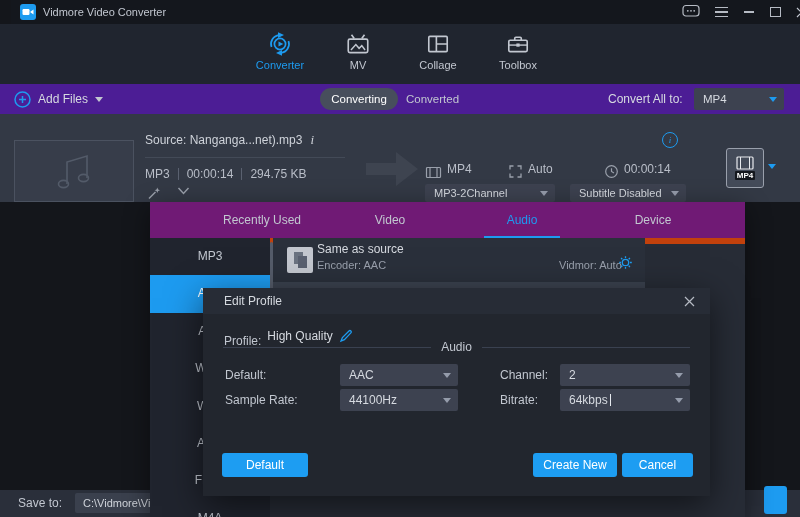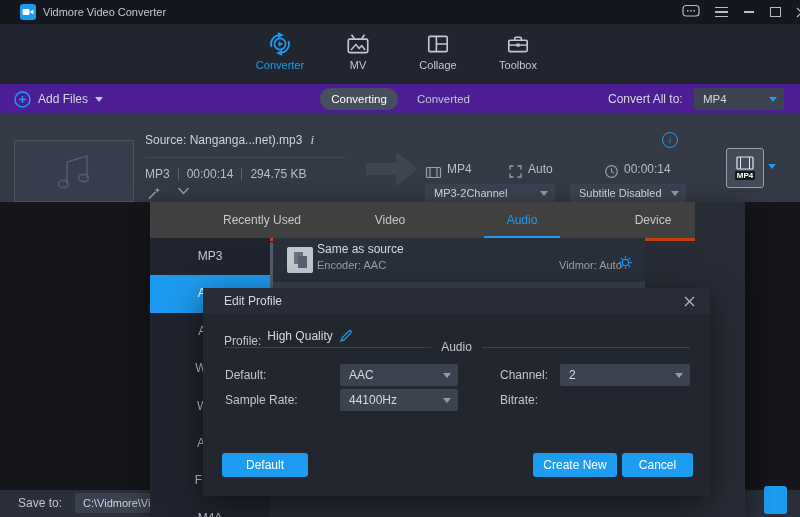--- a/index.html
+++ b/index.html
@@ -30,21 +30,21 @@
 
   
   #toolbar{left:0;top:84px;width:800px;height:30px;background:#4c1d95;}
   #add-files{left:14px;top:0;height:30px;display:flex;align-items:center;gap:7px;cursor:pointer;}
   #add-files-label{font-size:12px;color:#d6dae0;}
   .caret-down{width:0;height:0;border-left:4px solid transparent;border-right:4px solid transparent;border-top:5px solid #c2c7d0;}
   .caret-blue{border-top-color:#1d9bf0;}
   .caret-gray{border-top-color:#959cab;}
   #tab-converting{left:320px;top:4px;width:78px;height:22px;background:#474e5c;border-radius:12px;
       color:#fff;text-align:center;line-height:22px;font-size:11.5px;cursor:pointer;}
-  #tab-converted{left:406px;top:4px;width:64px;height:22px;line-height:22px;text-align:right;color:#c2c7d0;font-size:11.5px;cursor:pointer;}
+  #tab-converted{left:406px;top:4px;width:64px;height:22px;line-height:22px;text-align:left;color:#c2c7d0;font-size:11.5px;cursor:pointer;}
   #convertall-label{left:608px;top:0;line-height:30px;color:#d6dae0;}
   .dd{background:#3d4250;border-radius:2px;cursor:pointer;}
   .dd .dd-value{position:absolute;left:9px;top:0;bottom:0;display:flex;align-items:center;color:#d6dae0;font-size:11.5px;white-space:nowrap;}
   .dd .caret-down{position:absolute;right:7px;top:50%;margin-top:-2px;}
   #convertall-dd{left:694px;top:4px;width:90px;height:22px;}
 
   
   #filerow{left:0;top:114px;width:800px;height:88px;background:#333945;}
   #thumb{left:14px;top:26px;width:118px;height:60px;background:#373d4a;border:1px solid #4b5260;
          display:flex;align-items:center;justify-content:center;}
@@ -73,21 +73,21 @@
   
   #bottombar-left{left:0;top:490px;width:150px;height:27px;background:#2a2f3a;z-index:4;}
   #save-label{position:absolute;left:18px;top:0;line-height:27px;color:#c2c7d0;}
   #save-input{left:75px;top:493px;width:240px;height:20px;background:#3a404d;border-radius:2px;z-index:5;
               line-height:20px;padding-left:8px;font-size:11px;color:#cfd3da;white-space:nowrap;overflow:hidden;cursor:text;}
   #bottombar-right{left:745px;top:490px;width:55px;height:27px;background:#2a2f3a;z-index:4;}
   #convert-sliver{left:764px;top:486px;width:23px;height:28px;background:#1d9bf0;border-radius:3px;z-index:6;cursor:pointer;}
 
   
   #panel{left:150px;top:202px;width:595px;height:315px;background:#272c36;z-index:10;box-shadow:0 6px 24px rgba(0,0,0,.45);}
-  #ptabs{position:absolute;left:0;top:0;width:545px;height:36px;background:#404040;border-bottom:3px solid #c2410c;}
+  #ptabs{position:absolute;left:0;top:0;width:595px;height:36px;background:#701a75;border-bottom:6px solid #c2410c;}
   .ptab{position:absolute;top:0;height:36px;line-height:36px;text-align:center;font-size:12px;color:#c2c7d0;cursor:pointer;}
   #ptab-recent{left:42px;width:140px;}#ptab-video{left:200px;width:80px;}
   #ptab-audio{left:332px;width:80px;color:#1d9bf0;}#ptab-device{left:463px;width:80px;}
   #ptab-underline{position:absolute;left:334px;top:34px;width:76px;height:2px;background:#1d9bf0;}
   #psidebar{position:absolute;left:0;top:36px;width:120px;height:279px;background:#20242e;overflow:hidden;}
   .side-item{height:37.4px;line-height:37.4px;text-align:center;font-size:12px;color:#c2c7d0;cursor:pointer;}
   .side-item.selected{background:#1d9bf0;color:#fff;}
   #pscroll{position:absolute;left:120px;top:40px;width:3px;height:56px;background:#555c6a;border-radius:2px;}
   #plist{position:absolute;left:123px;top:36px;width:472px;height:279px;}
   .prow{position:absolute;left:0;width:372px;cursor:pointer;}
@@ -398,18 +398,25 @@
     <div class="f-dd dd" id="fd2">
       <span class="dd-value">2</span>
       <span class="caret-down caret-gray"></span>
     </div>
     <div class="f-label" id="fl3">Sample Rate:</div>
     <div class="f-dd dd" id="fd3">
       <span class="dd-value">44100Hz</span>
       <span class="caret-down caret-gray"></span>
     </div>
     <div class="f-label" id="fl4">Bitrate:</div>
+    <div class="f-dd dd" id="fd4">
+      <span class="dd-value">
+          <span>64kbps</span>
+          <span class="text-cursor"></span>
+        </span>
+      <span class="caret-down caret-gray"></span>
+    </div>
     <div class="dbtn" id="btn-default">Default</div>
     <div class="dbtn" id="btn-createnew">Create New</div>
     <div class="dbtn" id="btn-cancel">Cancel</div>
   </div>
 
 </div>
 
 </body></html>

